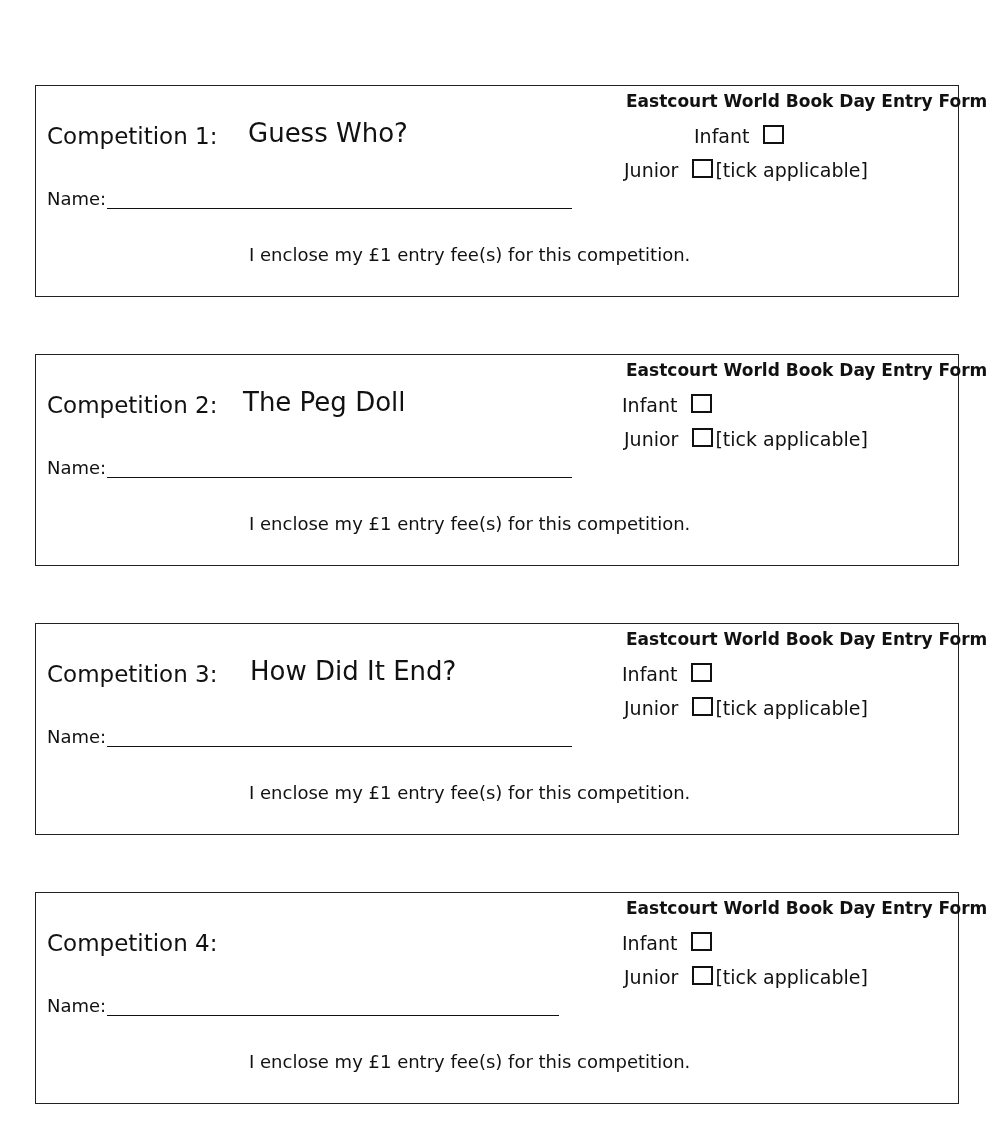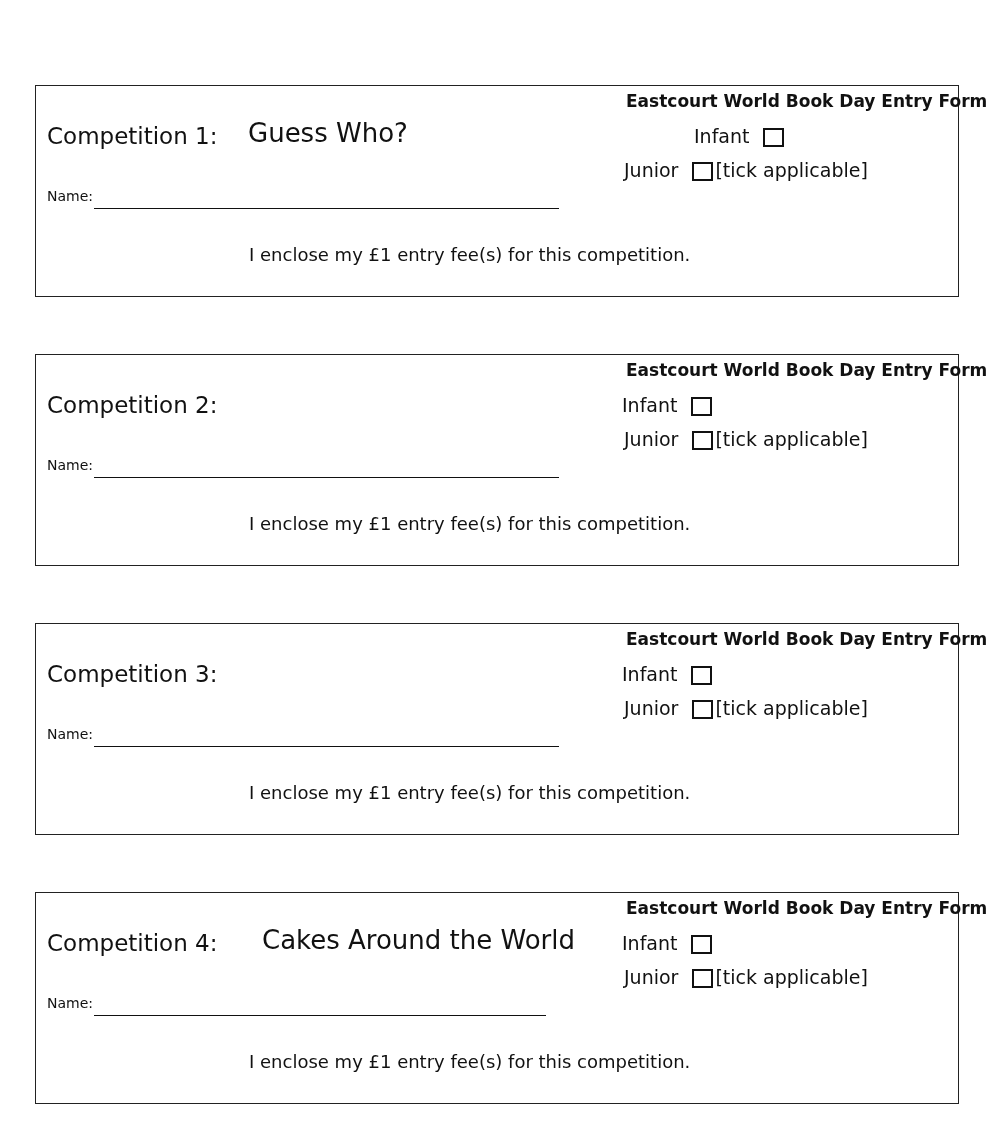--- a/index.html
+++ b/index.html
@@ -1,24 +1,24 @@
 <!DOCTYPE html>
 <html><head>
 <meta charset="utf-8">
 <style>
   html, body { margin:0; padding:0; background:#ffffff; }
   body { width:1000px; height:1131px; position:relative; font-family:"DejaVu Sans", sans-serif; color:#111; overflow:hidden; }
   .form { position:absolute; left:35px; width:924px; height:212px; border:1.5px solid #222; box-sizing:border-box; }
   .comp-label { position:absolute; left:11px; top:37px; font-size:23px; }
   .comp-title { position:absolute; top:32px; font-size:26px; }
-  .name-row { position:absolute; left:11px; top:102px; font-size:14px; display:flex; align-items:flex-start; }
+  .name-row { position:absolute; left:11px; top:102px; font-size:18px; display:flex; align-items:flex-start; }
   .name-line { display:inline-block; height:20px; border-bottom:1.5px solid #111; margin-left:1px; }
   .fee { position:absolute; left:213px; top:158px; font-size:18px; font-weight:normal; }
   .header { position:absolute; left:590px; top:5px; font-size:17px; white-space:nowrap;font-weight:bold; }
-  .opt { position:absolute; font-size:19px; display:flex; align-items:flex-end; white-space:nowrap; }
+  .opt { position:absolute; font-size:19px; display:flex; align-items:flex-start; white-space:nowrap; }
   .box { display:inline-block; width:21px; height:19px; border:2px solid #111; box-sizing:border-box; margin-left:14px; }
   .box.j { margin-left:14px; margin-right:2px; }
 </style>
 </head>
 <body>
 
 <div class="form" style="top:85px;">
   <div class="comp-label">Competition 1:</div>
   <div class="comp-title" style="left:212px;">Guess Who?</div>
   <div class="name-row">
@@ -33,59 +33,60 @@
   <div class="opt" style="left:588px; top:73px;">
     <span>Junior</span>
     <span class="box j"></span>
     <span>[tick applicable]</span>
   </div>
   <div class="fee">I enclose my £1 entry fee(s) for this competition.</div>
 </div>
 
 <div class="form" style="top:354px;">
   <div class="comp-label">Competition 2:</div>
+  <div class="comp-title" style="left:207px;">The Peg Doll</div>
   <div class="name-row">
     <span>Name:</span>
     <span class="name-line" style="width:465px;"></span>
   </div>
   <div class="header">Eastcourt World Book Day Entry Form</div>
   <div class="opt" style="left:586px; top:39px;">
     <span>Infant</span>
     <span class="box"></span>
   </div>
   <div class="opt" style="left:588px; top:73px;">
     <span>Junior</span>
     <span class="box j"></span>
     <span>[tick applicable]</span>
   </div>
   <div class="fee">I enclose my £1 entry fee(s) for this competition.</div>
 </div>
 
 <div class="form" style="top:623px;">
   <div class="comp-label">Competition 3:</div>
+  <div class="comp-title" style="left:214px;">How Did It End?</div>
   <div class="name-row">
     <span>Name:</span>
     <span class="name-line" style="width:465px;"></span>
   </div>
   <div class="header">Eastcourt World Book Day Entry Form</div>
   <div class="opt" style="left:586px; top:39px;">
     <span>Infant</span>
     <span class="box"></span>
   </div>
   <div class="opt" style="left:588px; top:73px;">
     <span>Junior</span>
     <span class="box j"></span>
     <span>[tick applicable]</span>
   </div>
   <div class="fee">I enclose my £1 entry fee(s) for this competition.</div>
 </div>
 
 <div class="form" style="top:892px;">
   <div class="comp-label">Competition 4:</div>
-  <div class="comp-title" style="left:226px;">Cakes Around the World</div>
   <div class="name-row">
     <span>Name:</span>
     <span class="name-line" style="width:452px;"></span>
   </div>
   <div class="header">Eastcourt World Book Day Entry Form</div>
   <div class="opt" style="left:586px; top:39px;">
     <span>Infant</span>
     <span class="box"></span>
   </div>
   <div class="opt" style="left:588px; top:73px;">

